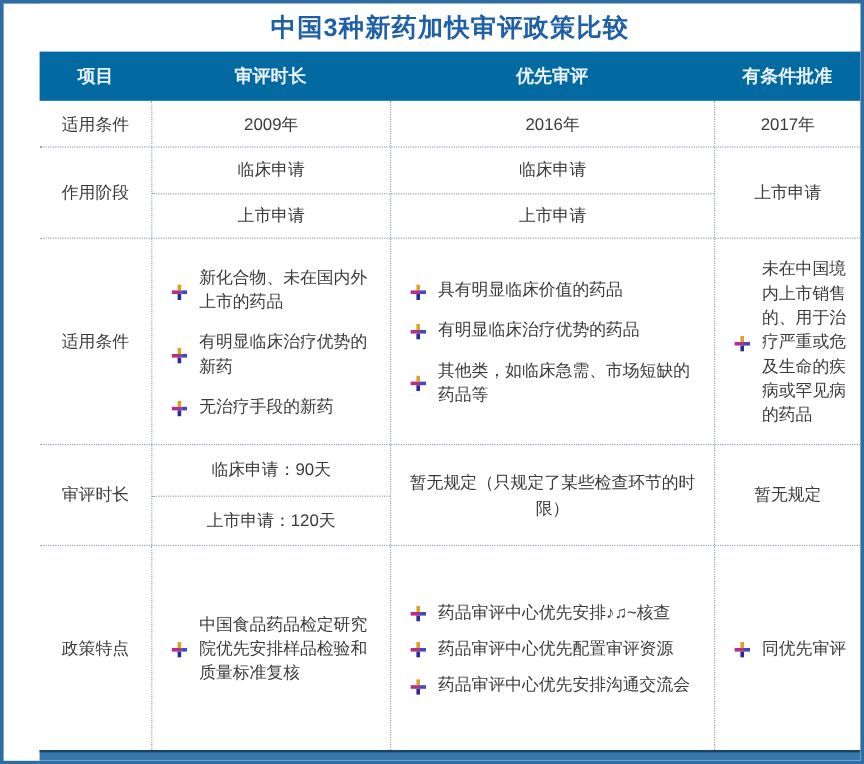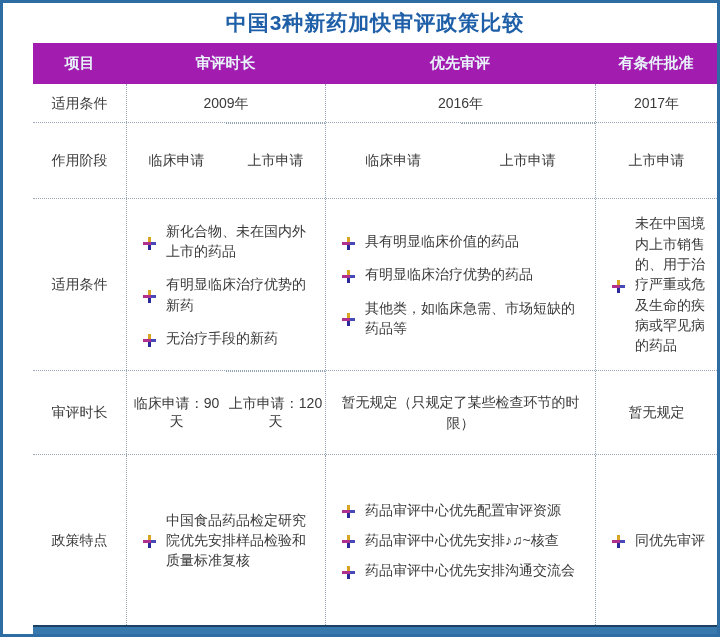--- a/index.html
+++ b/index.html
@@ -17,21 +17,21 @@
 
   .title{
     height:40px; flex:0 0 40px;
     display:flex; align-items:center; justify-content:center;
     color:#1e5fa8; font-size:21px; font-weight:bold; letter-spacing:1px;
     background:#fff;
   }
 
   .thead{
     height:41px; flex:0 0 41px;
-    background:#a21caf; color:#e9f3fa;
+    background:#0369a1; color:#e9f3fa;
     display:flex; font-weight:bold; font-size:15px;
   }
   .thead > div{
     display:flex; align-items:center; justify-content:center;
   }
 
   .c1{ width:93px; flex:0 0 93px; }
   .c2{ width:199px; flex:0 0 199px; }
   .c3{ width:270px; flex:0 0 270px; }
   .c4{ flex:1 1 auto; }
@@ -44,21 +44,21 @@
   .r-stage{ height:76px; flex:0 0 76px; }
   .r-conditions{ height:172px; flex:0 0 172px; }
   .r-duration{ height:84px; flex:0 0 84px; }
   .r-features{ height:171px; flex:0 0 171px; }
 
   .center{
     display:flex; align-items:center; justify-content:center;
     text-align:center; padding:4px 8px; line-height:1.45;
   }
 
-  .stack{ display:flex; flex-direction:row; }
+  .stack{ display:flex; flex-direction:column; }
   .stack .half{ flex:1 1 50%; display:flex; align-items:center; justify-content:center; text-align:center; }
   .stack .half + .half{ border-top:1px dotted #96a5b5; }
 
   .bullets{
     display:flex; flex-direction:column; justify-content:center;
     gap:13px; padding:8px 8px 8px 16px; line-height:1.45;
   }
   .bullets.tight{ gap:10px; }
   .bullet{ display:flex; align-items:center; gap:10px; }
   .bicon{ flex:0 0 13px; height:13px; display:inline-block; }
@@ -200,38 +200,38 @@
       </div>
     </div>
     <div class="c3 bullets tight">
       <div class="bullet">
         <span class="bicon"><svg viewBox="0 0 13 13" width="13" height="13">
               <rect x="5" y="0" width="3" height="5" fill="#d9a520"></rect>
               <rect x="0" y="5" width="8" height="3" fill="#b03090"></rect>
               <rect x="8" y="5" width="5" height="3" fill="#4848b8"></rect>
               <rect x="5" y="8" width="3" height="5" fill="#2a2a9a"></rect>
             </svg></span>
+        <span class="btxt">药品审评中心优先安排♪♫~核查</span>
+      </div>
+      <div class="bullet">
+        <span class="bicon"><svg viewBox="0 0 13 13" width="13" height="13">
+              <rect x="5" y="0" width="3" height="5" fill="#d9a520"></rect>
+              <rect x="0" y="5" width="8" height="3" fill="#b03090"></rect>
+              <rect x="8" y="5" width="5" height="3" fill="#4848b8"></rect>
+              <rect x="5" y="8" width="3" height="5" fill="#2a2a9a"></rect>
+            </svg></span>
         <span class="btxt">药品审评中心优先配置审评资源</span>
       </div>
       <div class="bullet">
         <span class="bicon"><svg viewBox="0 0 13 13" width="13" height="13">
               <rect x="5" y="0" width="3" height="5" fill="#d9a520"></rect>
               <rect x="0" y="5" width="8" height="3" fill="#b03090"></rect>
               <rect x="8" y="5" width="5" height="3" fill="#4848b8"></rect>
               <rect x="5" y="8" width="3" height="5" fill="#2a2a9a"></rect>
             </svg></span>
-        <span class="btxt">药品审评中心优先安排♪♫~核查</span>
-      </div>
-      <div class="bullet">
-        <span class="bicon"><svg viewBox="0 0 13 13" width="13" height="13">
-              <rect x="5" y="0" width="3" height="5" fill="#d9a520"></rect>
-              <rect x="0" y="5" width="8" height="3" fill="#b03090"></rect>
-              <rect x="8" y="5" width="5" height="3" fill="#4848b8"></rect>
-              <rect x="5" y="8" width="3" height="5" fill="#2a2a9a"></rect>
-            </svg></span>
         <span class="btxt">药品审评中心优先安排沟通交流会</span>
       </div>
     </div>
     <div class="c4 bullets">
       <div class="bullet">
         <span class="bicon"><svg viewBox="0 0 13 13" width="13" height="13">
               <rect x="5" y="0" width="3" height="5" fill="#d9a520"></rect>
               <rect x="0" y="5" width="8" height="3" fill="#b03090"></rect>
               <rect x="8" y="5" width="5" height="3" fill="#4848b8"></rect>
               <rect x="5" y="8" width="3" height="5" fill="#2a2a9a"></rect>

